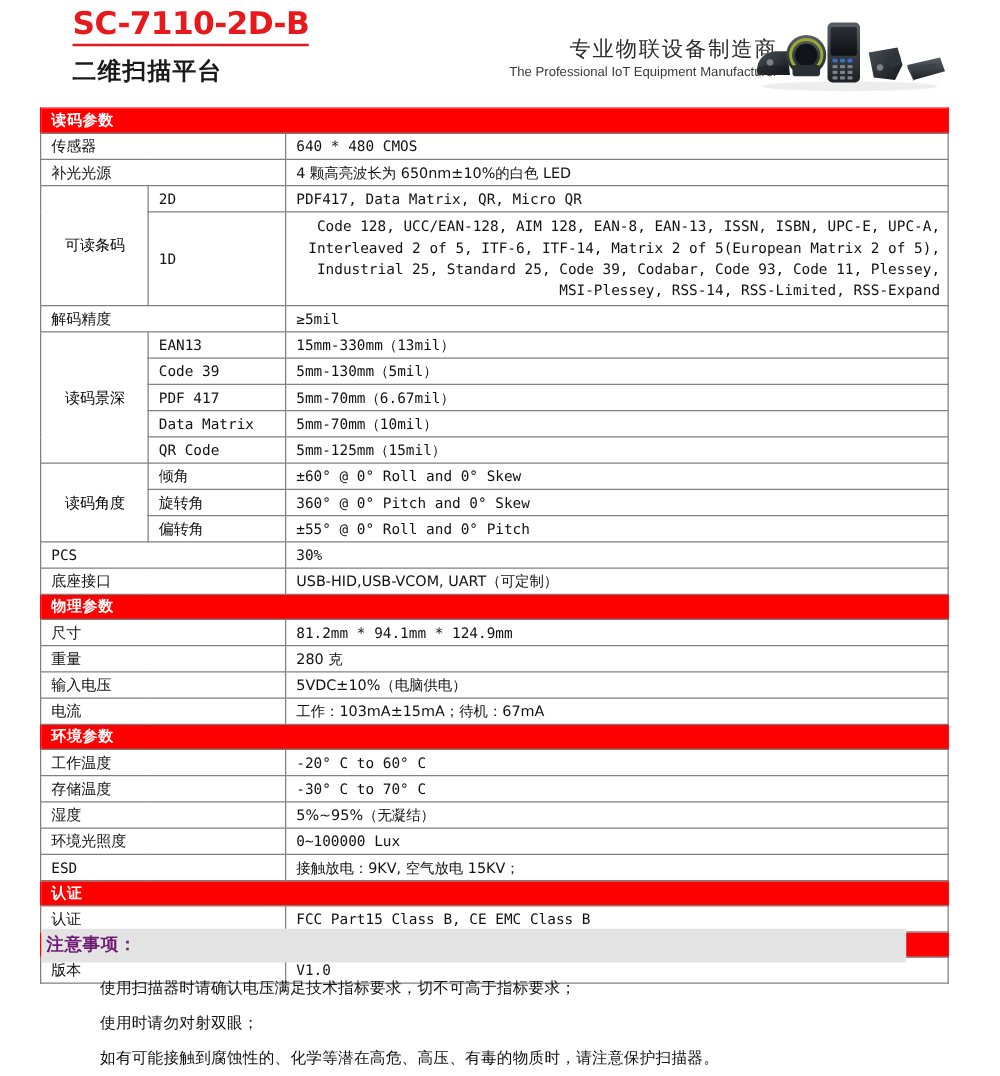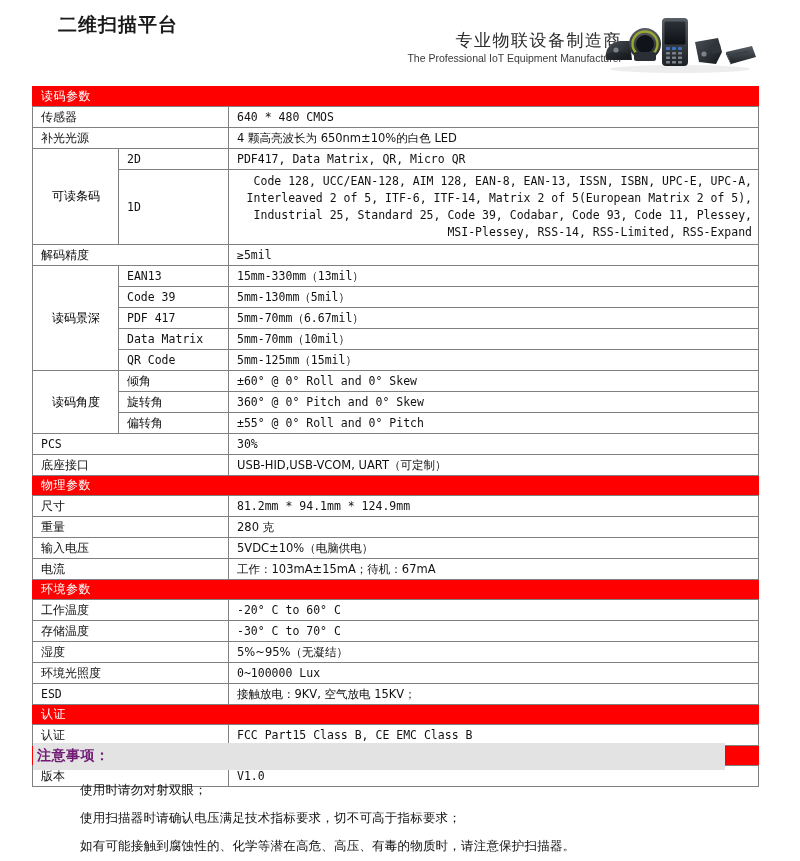--- a/index.html
+++ b/index.html
@@ -99,21 +99,21 @@
     border: 1px solid #808080;
     padding: 1px 6px;
     height: 18px;
     vertical-align: middle;
     line-height: 15px;
     font-family: "DejaVu Sans", sans-serif;
   }
   td.section {
     background: #ff0000;
     color: #ffffff;
-    font-weight: normal;
+    font-weight: bold;
     font-size: 12px;
     border: 1px solid #ff0000;
     border-bottom: 1px solid #808080;
     height: 17px;
     padding-left: 8px;
     letter-spacing: 0.5px;
   }
   td.label {
     font-size: 12px;
     font-family: "DejaVu Sans", sans-serif;
@@ -178,20 +178,21 @@
     letter-spacing: 0.2px;
   }
 </style>
 </head>
 <body>
 
 <div class="page">
 
   <div class="header">
     <div class="brand-block">
+      <div class="model-name">SC-7110-2D-B</div>
       <div class="model-sub">二维扫描平台</div>
     </div>
 
     <div class="slogan-block">
       <div class="slogan-cn">专业物联设备制造商</div>
       <div class="slogan-en">The Professional IoT Equipment Manufacturer</div>
     </div>
 
     <div class="product-art">
       <svg width="160" height="64" viewBox="0 0 160 64" xmlns="http://www.w3.org/2000/svg">
@@ -399,18 +400,18 @@
       </tr>
       <tr>
         <td class="label" colspan="2">版本</td>
         <td class="value">V1.0</td>
       </tr>
     </tbody>
   </table>
 
   <div class="notice">
     <div class="notice-title">注意事项：</div>
+    <div class="notice-line">使用扫描器时请确认电压满足技术指标要求，切不可高于指标要求；</div>
     <div class="notice-line">使用时请勿对射双眼；</div>
-    <div class="notice-line">使用扫描器时请确认电压满足技术指标要求，切不可高于指标要求；</div>
     <div class="notice-line">如有可能接触到腐蚀性的、化学等潜在高危、高压、有毒的物质时，请注意保护扫描器。</div>
   </div>
 
 </div>
 
 </body></html>

